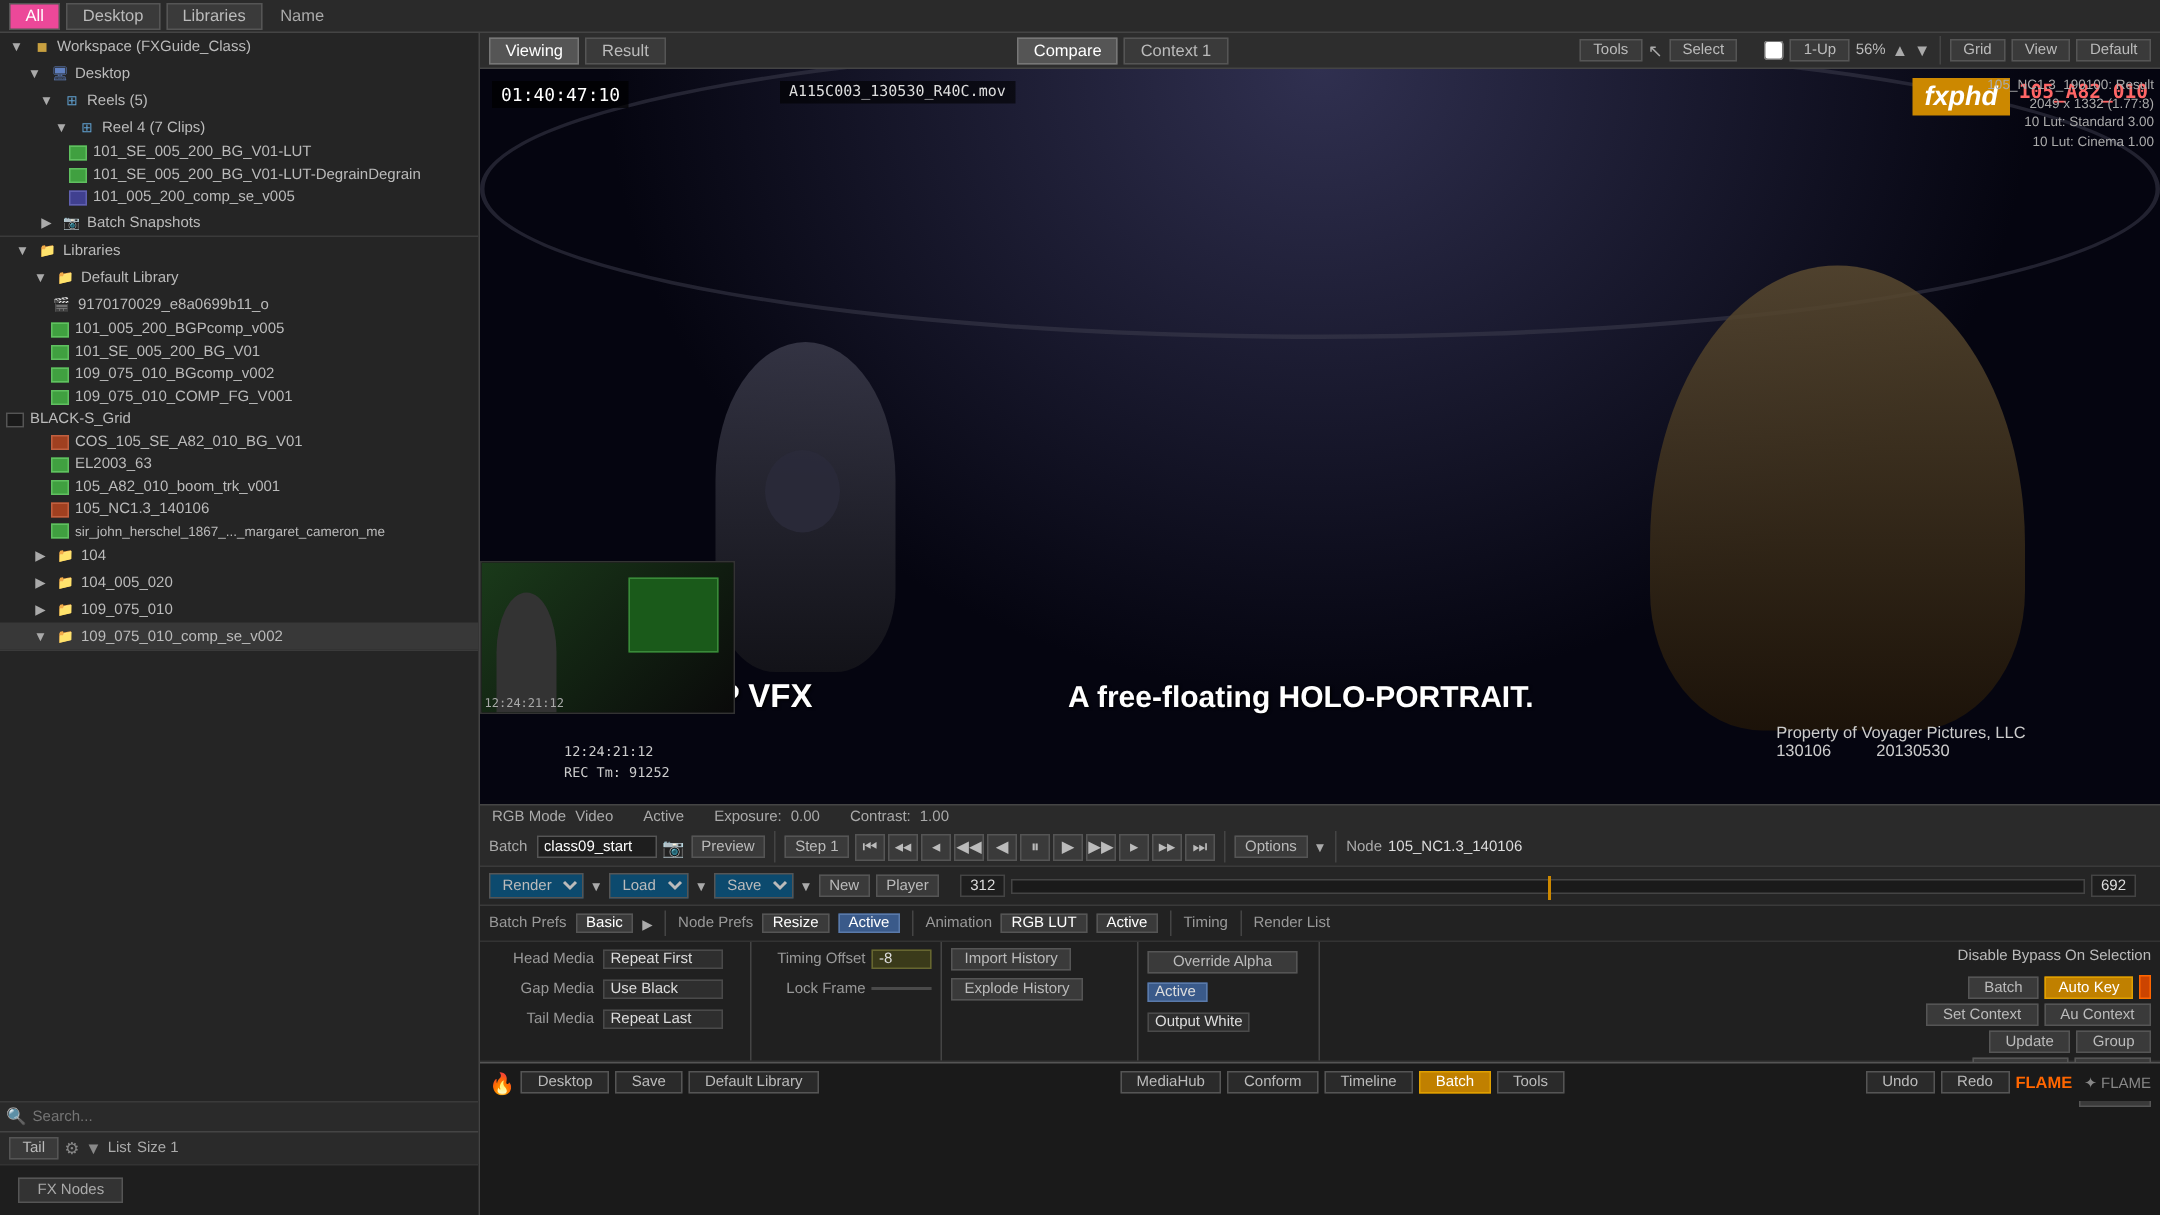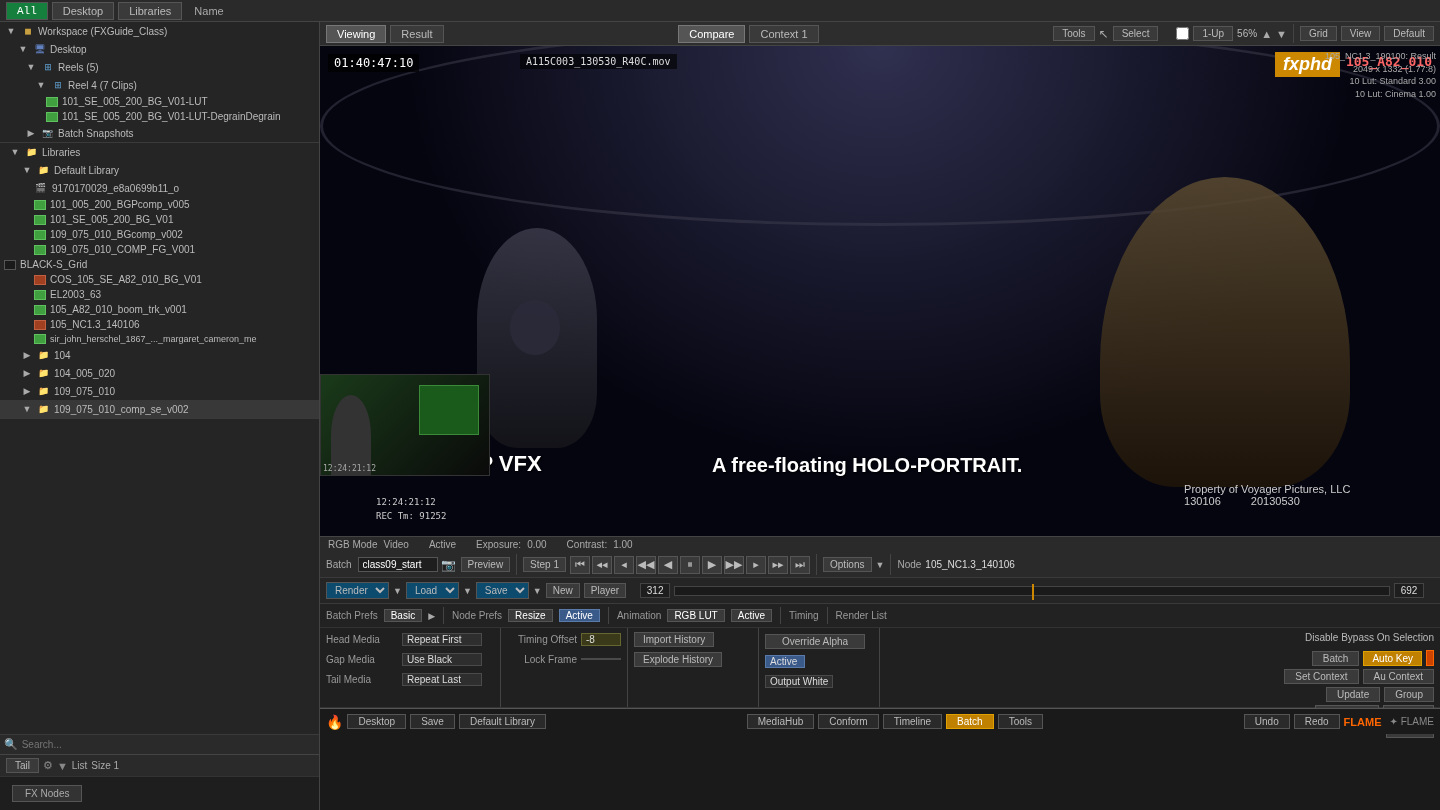--- a/index.html
+++ b/index.html
@@ -25,23 +25,22 @@
     }
     .top-bar-tab {
       padding: 2px 10px;
       background: #3a3a3a;
       border: 1px solid #555;
       color: #bbb;
       font-size: 11px;
       cursor: pointer;
     }
     .top-bar-tab.active {
-      background: #15803d;
+      background: #ec4899;
       color: #fff;
-      font-family: Liberation Mono, monospace;
     }
     .top-bar-label {
       color: #aaa;
       font-size: 11px;
       margin-left: 8px;
     }
 
     
     .main-layout {
       display: flex;
@@ -563,21 +562,21 @@
     .media-row {
       display: flex;
       align-items: center;
       gap: 6px;
       height: 18px;
     }
     .media-label {
       color: #999;
       font-size: 10px;
       width: 70px;
-      text-align: left;
+      text-align: right;
     }
     .media-value {
       color: #ddd;
       font-size: 10px;
       background: #2e2e2e;
       border: 1px solid #4a4a4a;
       padding: 0 4px;
       min-width: 80px;
     }
 
@@ -706,20 +705,24 @@
           <span class="label">Reel 4 (7 Clips)</span>
         </div>
 
         <div class="tree-item" style="padding-left:46px">
           <span class="icon-clip-green"></span>
           <span class="label">101_SE_005_200_BG_V01-LUT</span>
         </div>
         <div class="tree-item" style="padding-left:46px">
           <span class="icon-clip-green"></span>
           <span class="label">101_SE_005_200_BG_V01-LUT-DegrainDegrain</span>
+        </div>
+        <div class="tree-item" style="padding-left:46px">
+          <div class="icon-clip-blue"></div>
+          <span class="label">101_005_200_comp_se_v005</span>
         </div>
 
         <div class="tree-item" style="padding-left:24px">
           <span class="icon icon-arrow-right">▶</span>
           <span class="icon" style="color:#888">📷</span>
           <span class="label">Batch Snapshots</span>
         </div>
       </div>
 
       <div class="tree-section">

